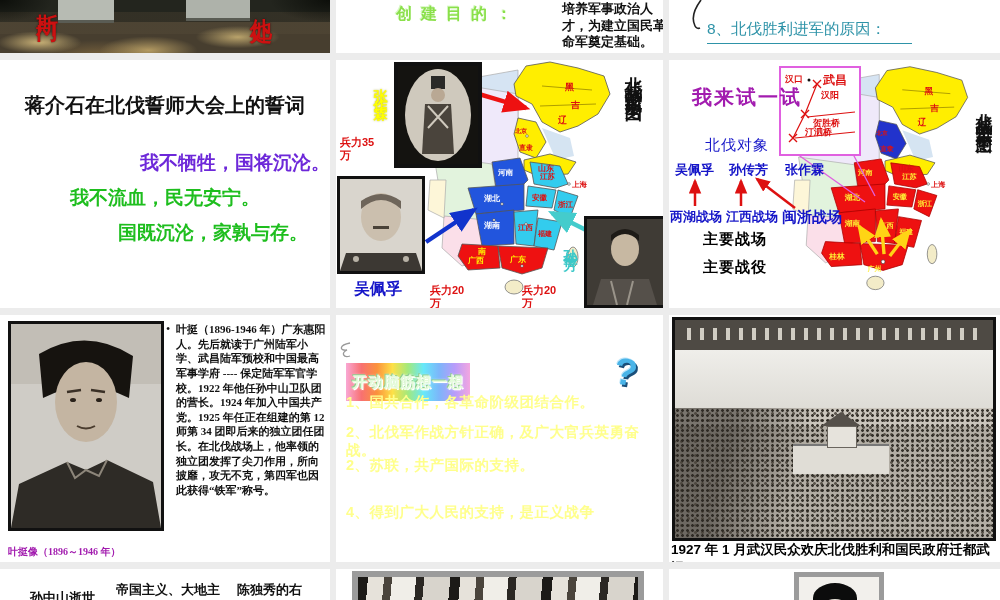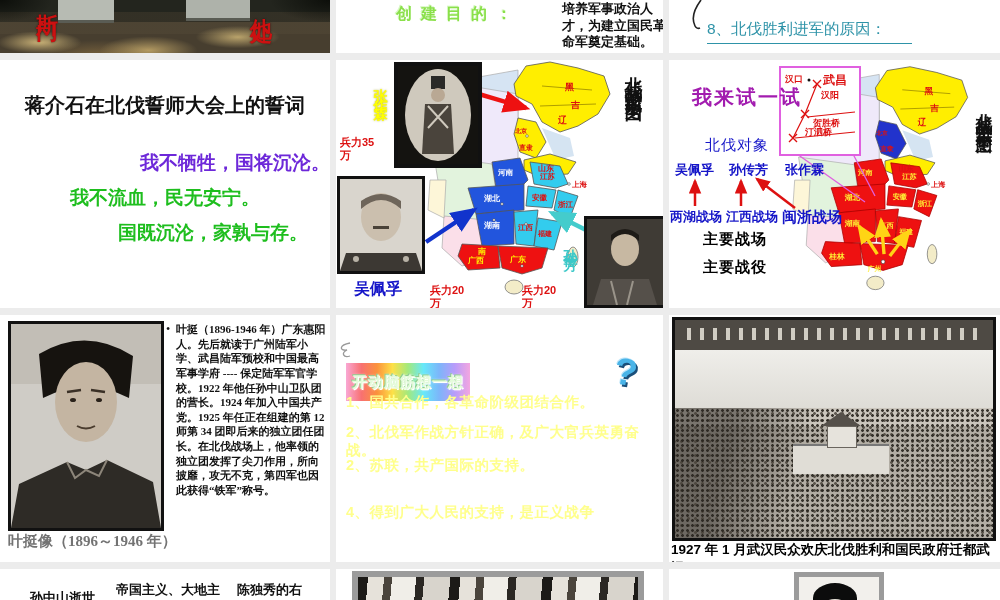--- a/index.html
+++ b/index.html
@@ -274,21 +274,21 @@
         <path d="M28,30 Q75,2 122,32 L118,74 Q75,52 32,74 Z" fill="#16130f"></path>
         <ellipse cx="75" cy="78" rx="31" ry="40" fill="#c4b5a2"></ellipse>
         <path d="M56,68 L70,66 M80,66 L94,68" stroke="#3a3026" stroke-width="2.5" fill="none"></path>
         <ellipse cx="62" cy="76" rx="3" ry="2" fill="#2a221a"></ellipse>
         <ellipse cx="88" cy="76" rx="3" ry="2" fill="#2a221a"></ellipse>
         <path d="M66,102 Q75,107 84,102" stroke="#4a3c2e" stroke-width="2" fill="none"></path>
         <path d="M8,160 L56,138 L75,146 L96,136 L142,158 L150,204 L0,204 Z" fill="#2e2b26"></path>
         <path d="M56,138 L64,154 L75,146 L88,152 L96,136" stroke="#8d867a" stroke-width="2" fill="none"></path>
       </svg>
     </div>
-    <div class="abs kai" style="left:8px;top:217px;color:#737373;font-weight:bold;font-size:15px;">叶挺像（1896～1946 年）</div>
+    <div class="abs kai" style="left:8px;top:230px;color:#a21caf;font-weight:bold;font-size:10px;">叶挺像（1896～1946 年）</div>
     <div class="abs" style="left:166px;top:7px;width:160px;display:flex;">
       <span class="kai" style="font-size:12px;width:10px;flex:none;color:#111;">•</span>
       <span class="kai" style="color:#111;font-size:11px;line-height:1.33;font-weight:bold;">叶挺（1896-1946 年）广东惠阳人。先后就读于广州陆军小学、武昌陆军预校和中国最高军事学府 ---- 保定陆军军官学校。1922 年他任孙中山卫队团的营长。1924 年加入中国共产党。1925 年任正在组建的第 12 师第 34 团即后来的独立团任团长。在北伐战场上，他率领的独立团发挥了尖刀作用，所向披靡，攻无不克，第四军也因此获得“铁军”称号。</span>
     </div>
   </div>
 
   <div class="slide" style="left:336px;top:315px;width:327px;height:247px;">
     <svg class="abs" style="left:0;top:26px;width:16px;height:18px;" viewBox="0 0 16 18">
       <path d="M14,2 C3,4 3,10 11,9 C5,12 7,17 14,15" fill="none" stroke="#999" stroke-width="1.3"></path>
     </svg>

